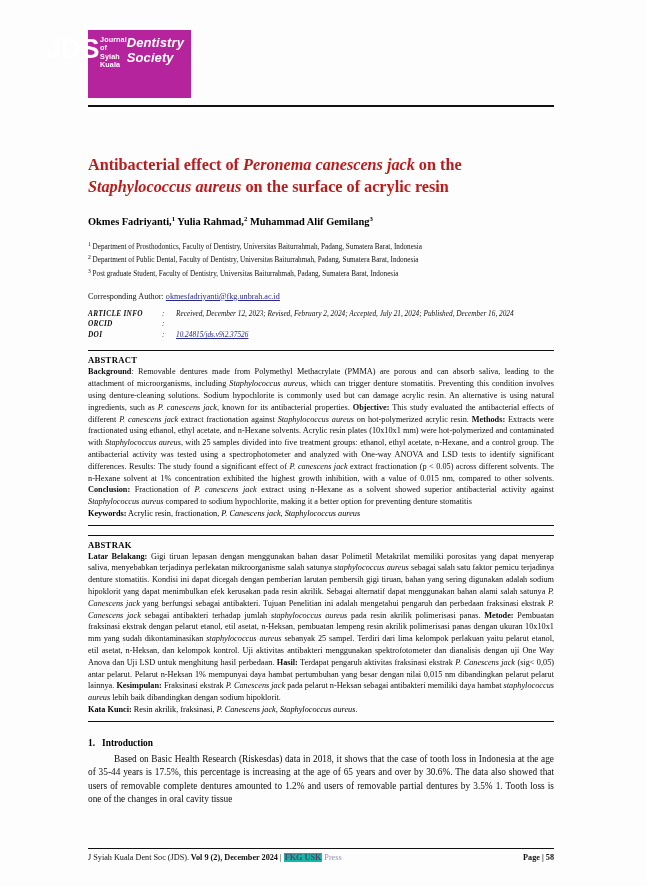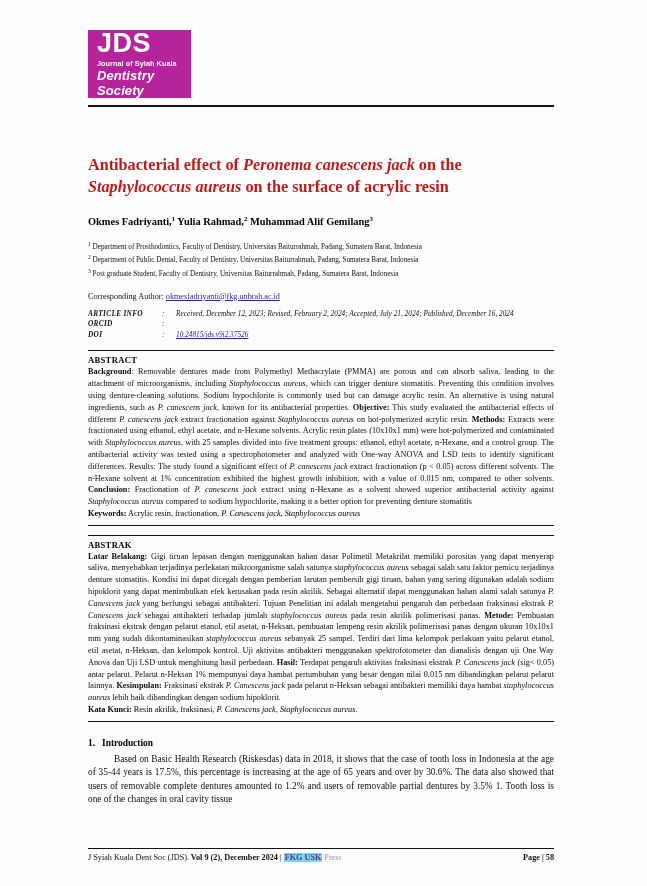--- a/index.html
+++ b/index.html
@@ -42,22 +42,22 @@
   }
   .logo-box {
     width: 103px;
     height: 68px;
     background: #b5249c;
     background: linear-gradient(180deg, #bf29a8 0%, #ab1f92 100%);
     color: #ffffff;
     box-sizing: border-box;
     padding: 6px 7px 5px 9px;
     display: flex;
-    flex-direction: column;
-    justify-content: center;
+    flex-direction: row;
+    justify-content: flex-end;
     font-family: "Liberation Sans", sans-serif;
   }
   .logo-jds {
     font-size: 27px;
     font-weight: bold;
     letter-spacing: 0.5px;
     line-height: 1.0;
     margin-bottom: 3px;
   }
   .logo-sub1 {
@@ -207,21 +207,21 @@
   }
   .footer-row {
     display: flex;
     justify-content: space-between;
     align-items: baseline;
     font-size: 8.2px;
     color: #111;
   }
   .footer-left b { font-weight: bold; }
   .fkg {
-    background: #7dd3fc;
+    background: #14b8a6;
     color: #5c3b6e;
     font-weight: bold;
     padding: 0 1px;
   }
   .press { color: #9b8aa8; margin-left: 2px; }
   .footer-right { font-weight: bold; }
 </style>
 </head>
 <body>
 

